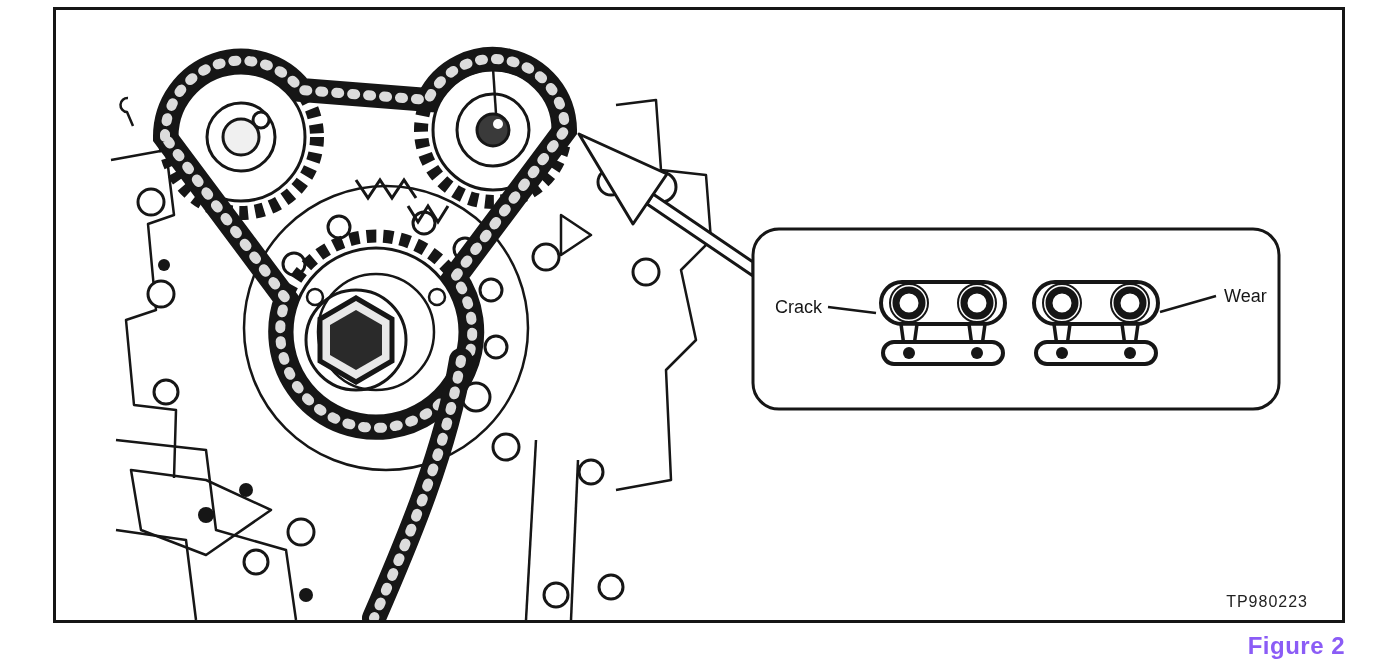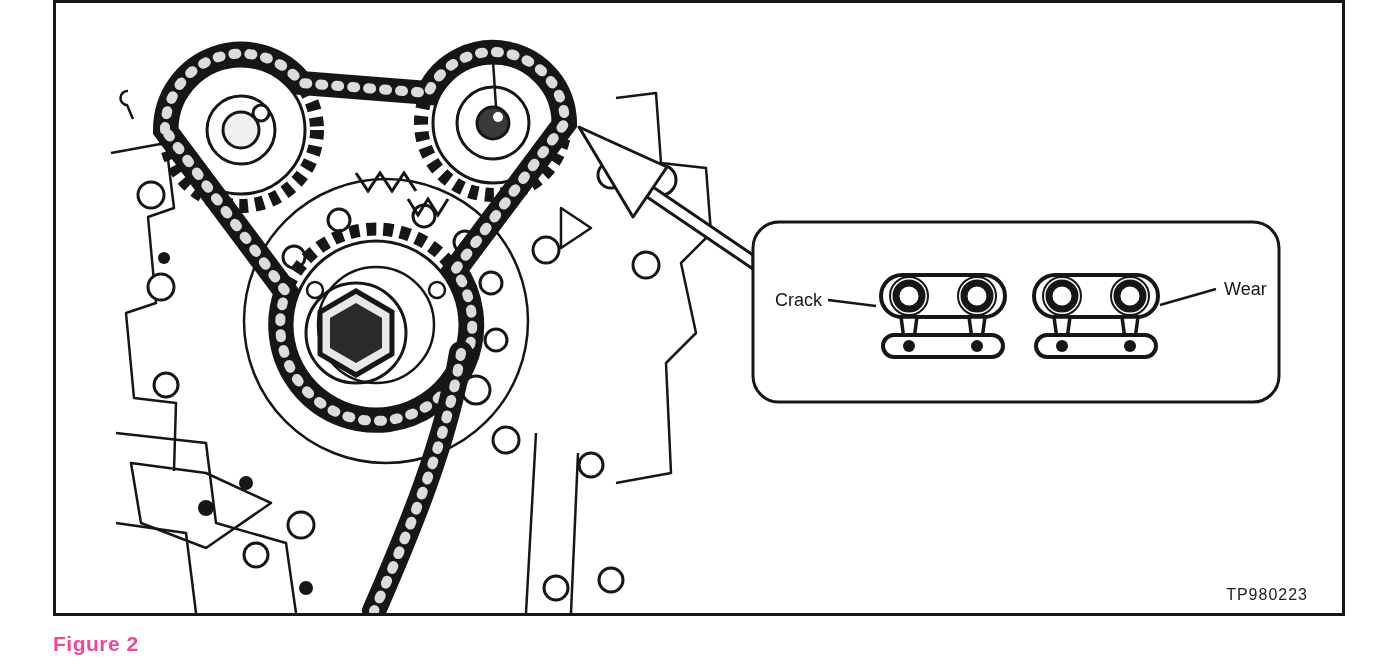--- a/index.html
+++ b/index.html
@@ -5,35 +5,35 @@
   * { margin: 0; padding: 0; box-sizing: border-box; }
   html, body {
     width: 1392px; height: 672px;
     background: #ffffff;
     font-family: "Liberation Sans", sans-serif;
     overflow: hidden;
     position: relative;
   }
   .frame {
     position: absolute;
-    left: 53px; top: 0;
+    left: 53px; top: 7px;
     width: 1292px; height: 616px;
     border: 3px solid #161616;
     background: #ffffff;
   }
   .frame svg { position: absolute; left: 0; top: 0; width: 100%; height: 100%; }
   .caption {
     position: absolute;
     left: 53px; top: 632px;
     width: 1292px;
-    text-align: left;
-    font-size: 21px;
+    text-align: right;
+    font-size: 24px;
     font-weight: bold;
     letter-spacing: 0.5px;
-    color: #ec4899;
+    color: #8b5cf6;
   }
   text {
     font-family: "Liberation Sans", sans-serif;
     fill: #161616;
   }
   .callout-label { font-size: 18px; }
   .part-number { font-size: 16px; letter-spacing: 1px; fill: #222; }
 </style>
 </head>
 <body>

